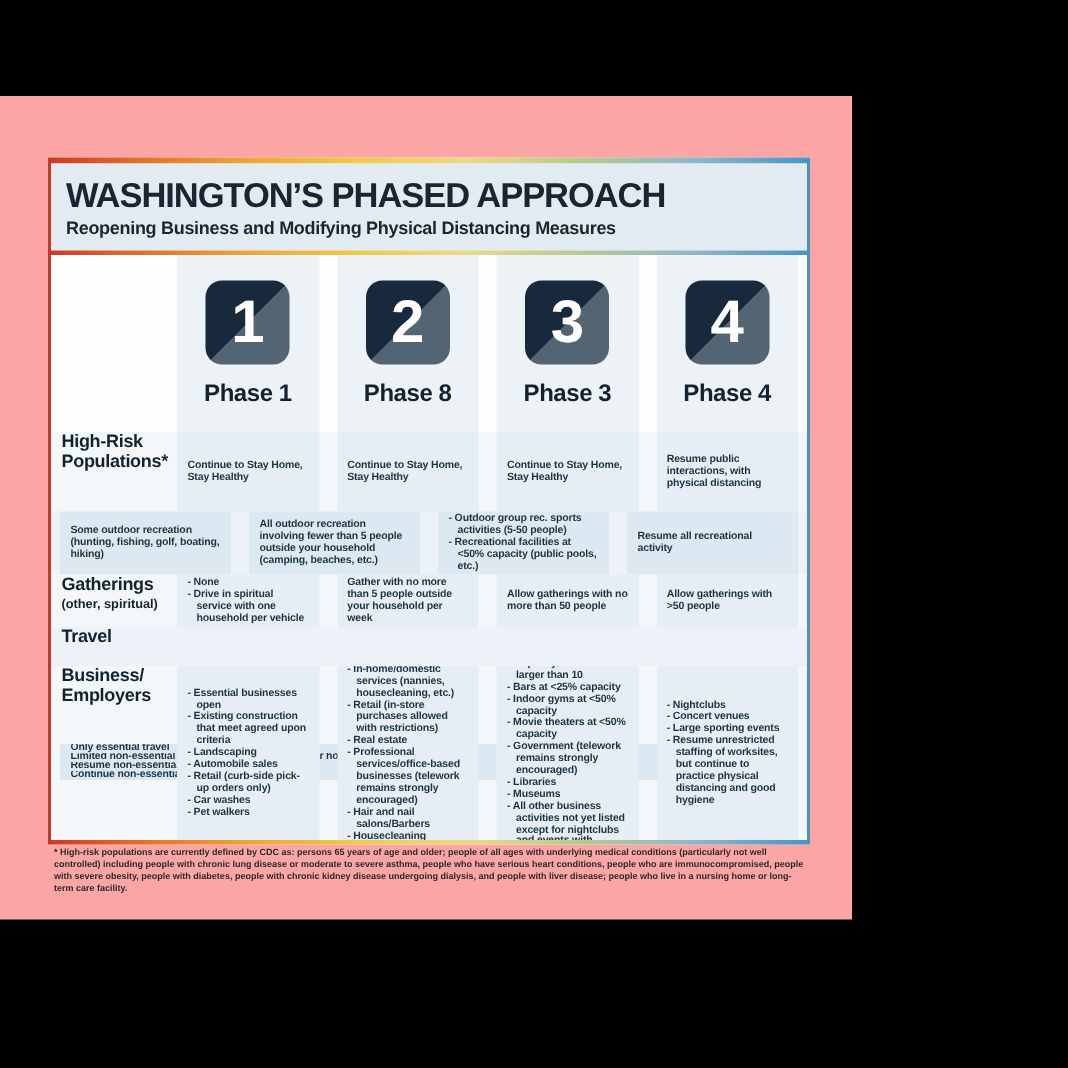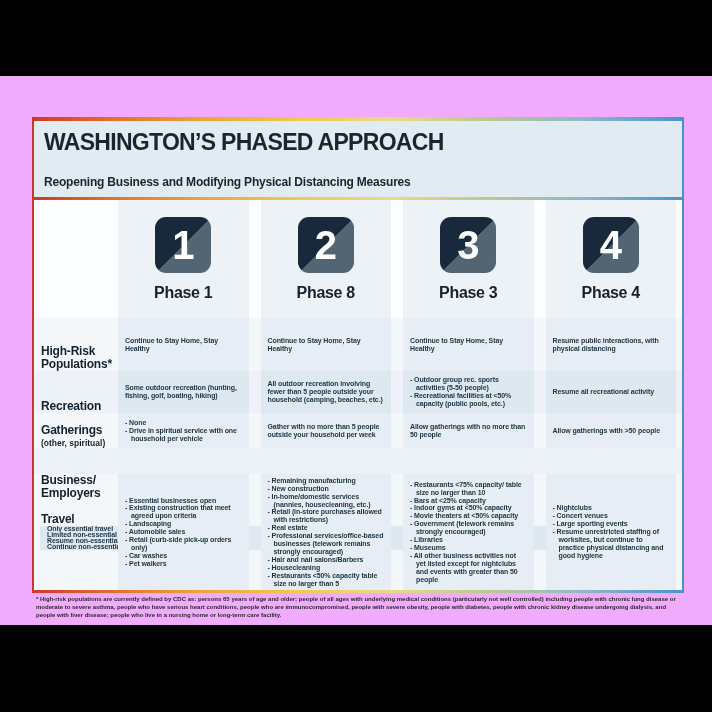--- a/index.html
+++ b/index.html
@@ -5,22 +5,22 @@
   html,body{margin:0;padding:0;}
   body{
     width:712px;height:712px;overflow:hidden;position:relative;
     background:#000;
     font-family:"Liberation Sans", sans-serif;
   }
   .black-band{position:absolute;left:0;width:712px;background:#000;}
   .black-band.top{top:0;height:76px;}
   .black-band.bottom{top:625px;height:87px;}
   .white-page{
-    position:absolute;top:76px;left:0;width:712px;height:549px;
-    background:#f0abfc;
+    position:absolute;top:64px;left:0;width:568px;height:549px;
+    background:#fca5a5;
   }
   .poster{
     margin:41px 28px 0 32px;
     border-left:2px solid var(--accent-red,#c23b2a);
     border-right:2px solid var(--accent-blue,#4a90c4);
     background:#fafcfd;
   }
   .gbar{
     height:4px;
     background:linear-gradient(90deg,#ce3a28 0%,#e2702b 12%,#eaa23a 25%,#f0c84b 40%,#ead98a 55%,#b9c98f 70%,#8fb7c9 85%,#4a94c8 100%);
@@ -29,27 +29,27 @@
   .header{
     background:#e2eaf2;
     padding:9px 12px 8px 10px;
   }
   .title{
     font-size:23px;font-weight:800;letter-spacing:-0.7px;
     color:#1b2530;line-height:1.05;
   }
   .subtitle{
     font-size:12px;font-weight:700;letter-spacing:-0.2px;
-    color:#1b2530;margin-top:21px;
+    color:#1b2530;margin-top:3px;
   }
   .tbody{background:#fbfdfe;}
   .trow{display:flex;align-items:stretch;}
   .tlabel{
     flex:0 0 78px;width:78px;box-sizing:border-box;
-    display:flex;flex-direction:column;justify-content:flex-end;
+    display:flex;flex-direction:column;justify-content:flex-start;
     padding-left:7px;padding-right:2px;
   }
   .lbl{
     font-size:12px;font-weight:700;color:#14222e;
     line-height:1.08;white-space:pre-line;letter-spacing:-0.2px;
   }
   .sublbl{font-size:8.5px;font-weight:700;color:#14222e;margin-top:1px;}
   .tcell{
     flex:1 1 0;margin:0 6px;box-sizing:border-box;
     display:flex;flex-direction:column;justify-content:center;
@@ -149,23 +149,20 @@
           </div>
         <div class="tcell">
             <div class="cell-item">Continue to Stay Home, Stay Healthy</div>
           </div>
         <div class="tcell">
             <div class="cell-item">Resume public interactions, with physical distancing</div>
           </div>
       </div>
 
       <div class="trow r-rec rb">
-        <div class="tlabel">
-          <div class="lbl">Recreation</div>
-        </div>
         <div class="tcell">
             <div class="cell-item">Some outdoor recreation (hunting, fishing, golf, boating, hiking)</div>
           </div>
         <div class="tcell">
             <div class="cell-item">All outdoor recreation involving fewer than 5 people outside your household (camping, beaches, etc.)</div>
           </div>
         <div class="tcell">
             <div class="cell-item bullet">- Outdoor group rec. sports activities (5-50 people)</div>
             <div class="cell-item bullet">- Recreational facilities at &lt;50% capacity (public pools, etc.)</div>
           </div>

